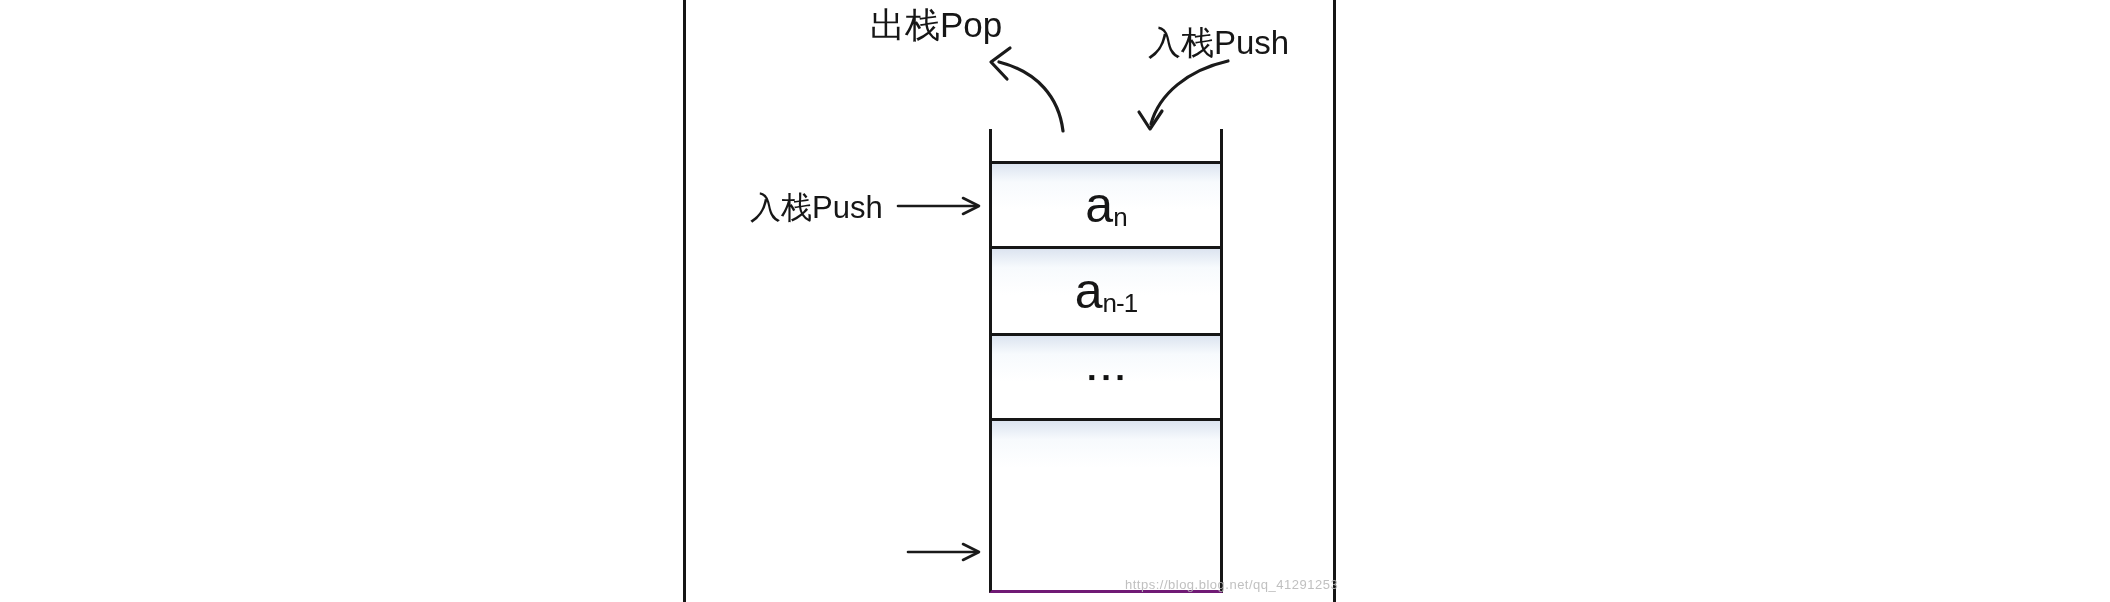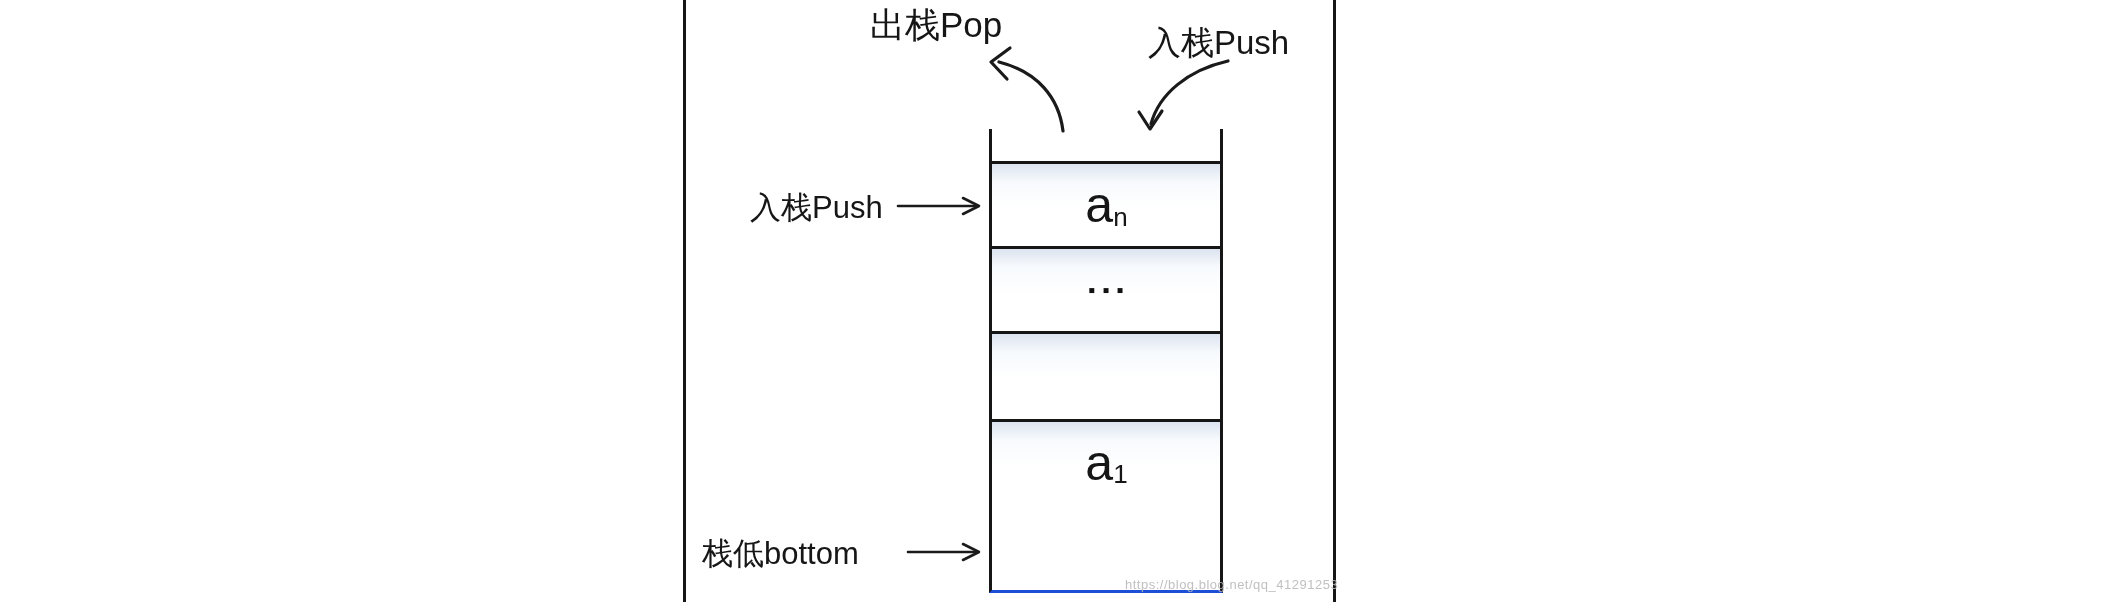--- a/index.html
+++ b/index.html
@@ -37,21 +37,21 @@
   
   .stack {
     position: absolute;
     left: 989px;
     top: 129px;
     width: 234px;
     height: 464px;
     box-sizing: border-box;
     border-left: 3px solid #161616;
     border-right: 3px solid #161616;
-    border-bottom: 3px solid #1d4ed8;
+    border-bottom: 3px solid #701a75;
     background: #ffffff;
   }
   .chimney { height: 32px; }
   .cell {
     box-sizing: border-box;
     border-top: 3px solid #161616;
     display: flex;
     align-items: center;
     justify-content: center;
     background: linear-gradient(180deg, #dce4f0 0%, #f7fafd 22%, #ffffff 55%);
@@ -103,39 +103,38 @@
 <body>
 
 <div class="canvas">
 
   <div class="frame-line frame-left"></div>
   <div class="frame-line frame-right"></div>
 
   <div class="lbl lbl-pop">出栈Pop</div>
   <div class="lbl lbl-push">入栈Push</div>
   <div class="lbl lbl-top">入栈Push</div>
-  <div class="lbl lbl-bottom">栈低bottom</div>
 
   <div class="stack">
     <div class="chimney"></div>
 
     <div class="cell cell-an">
       <span class="elem"><span>a</span><span class="sub">n</span></span>
     </div>
 
+    <div class="cell cell-an1">
+      <span class="elem"><span>a</span><span class="sub">n-1</span></span>
+    </div>
 
     <div class="cell cell-dots">
       <span class="dots">▪▪▪</span>
     </div>
 
     <div class="cell cell-empty"></div>
 
-    <div class="cell cell-a1">
-      <span class="elem"><span>a</span><span class="sub">1</span></span>
-    </div>
   </div>
 
   <svg class="arrows-svg" viewBox="0 0 2110 602">
 
     <g stroke="#1a1a1a" stroke-width="3.2" fill="none" stroke-linecap="round" stroke-linejoin="round">
       <path d="M 1063 131 C 1059 98 1038 72 999 62"></path>
       <path d="M 1010 48 L 991 62 L 1007 79"></path>
     </g>
 
     <g stroke="#1a1a1a" stroke-width="3.2" fill="none" stroke-linecap="round" stroke-linejoin="round">

